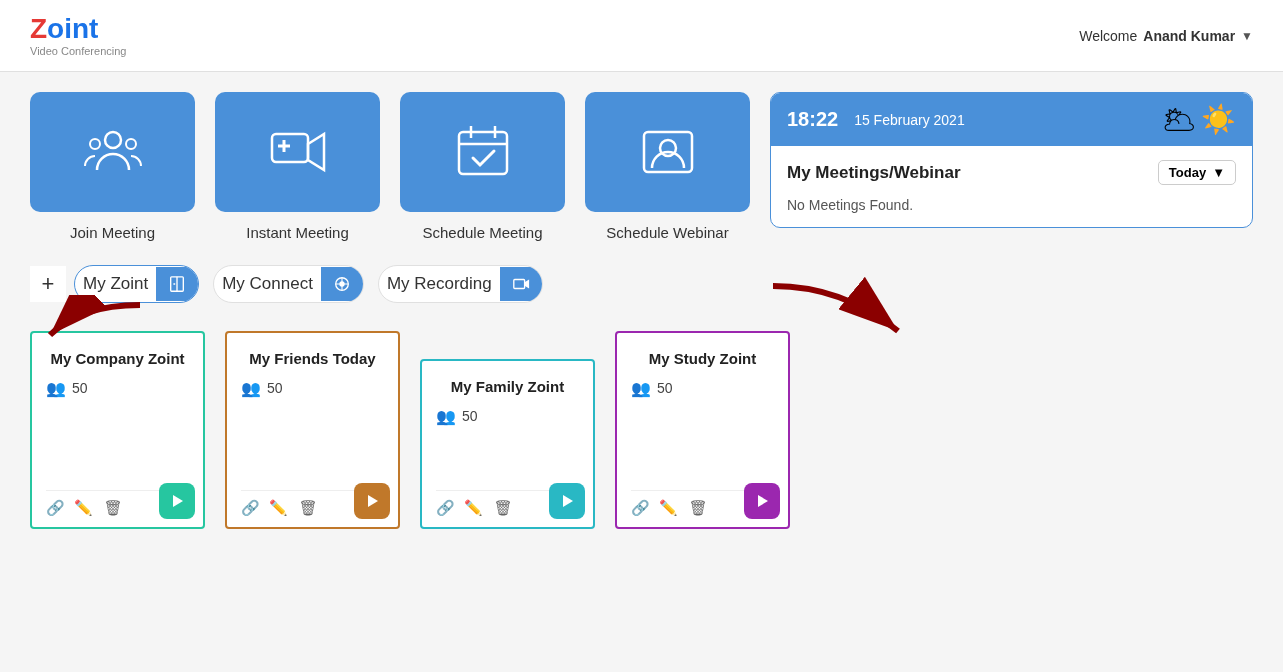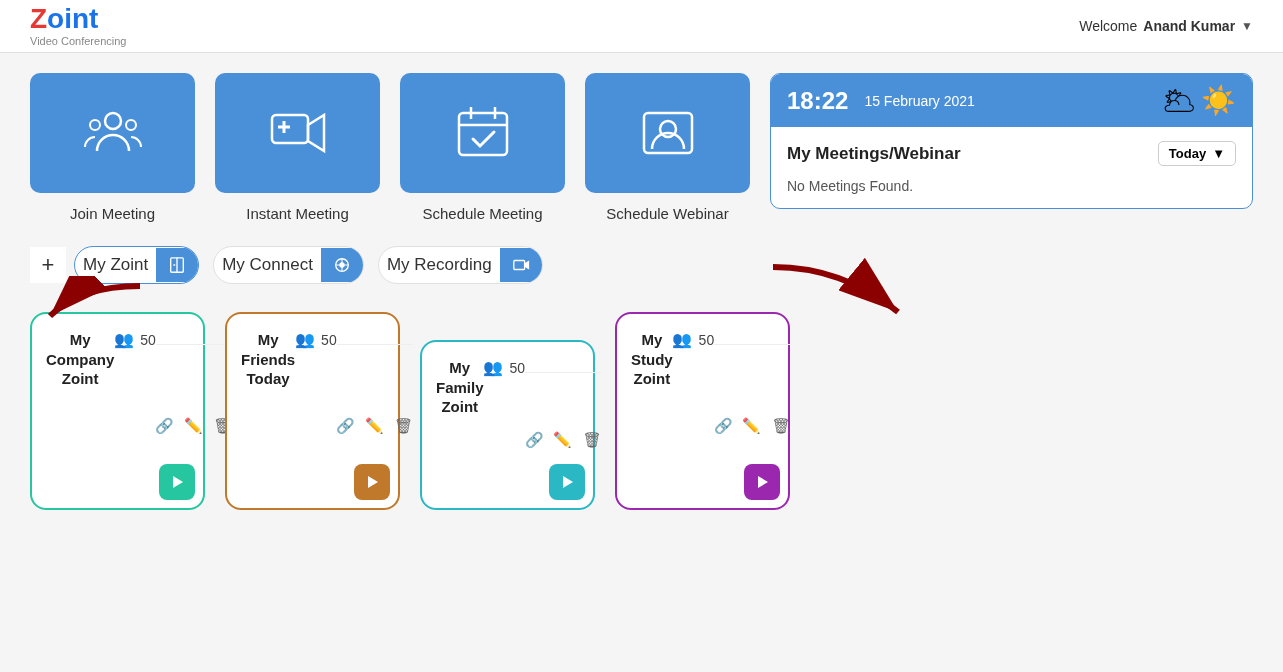--- a/index.html
+++ b/index.html
@@ -8,21 +8,21 @@
       background: #f5f5f5;
       width: 1283px;
       min-height: 672px;
       overflow: hidden;
     }
 
     
     .header {
       background: #fff;
       border-bottom: 1px solid #e0e0e0;
-      height: 53px;
+      height: 72px;
       display: flex;
       align-items: center;
       justify-content: space-between;
       padding: 0 30px;
     }
     .logo-area {
       display: flex;
       flex-direction: column;
     }
     .logo-text {
@@ -100,21 +100,21 @@
     }
     .meetings-panel-header {
       background: #4a90d9;
       padding: 10px 16px;
       display: flex;
       align-items: center;
       gap: 16px;
     }
     .meetings-time {
       color: #fff;
-      font-size: 24px;
+      font-size: 20px;
       font-weight: 600;
     }
     .meetings-date {
       color: #fff;
       font-size: 14px;
       flex: 1;
     }
     .weather-icons {
       display: flex;
       align-items: center;
@@ -198,27 +198,27 @@
     
     .zoint-cards {
       display: flex;
       gap: 20px;
       position: relative;
     }
 
     .zoint-card {
       width: 175px;
       min-height: 170px;
-      border-radius: 16px;
+      border-radius: 4px;
       border: 2.5px solid;
       background: #fff;
       padding: 16px 14px 10px;
       position: relative;
       display: flex;
-      flex-direction: row;
+      flex-direction: column;
     }
     .zoint-card.teal { border-color: #26c6a0; }
     .zoint-card.brown { border-color: #c0782a; }
     .zoint-card.cyan { border-color: #29b8c4; margin-top: 28px; }
     .zoint-card.purple { border-color: #9b27af; }
 
     .zoint-card-title {
       font-size: 15px;
       font-weight: 600;
       color: #222;

